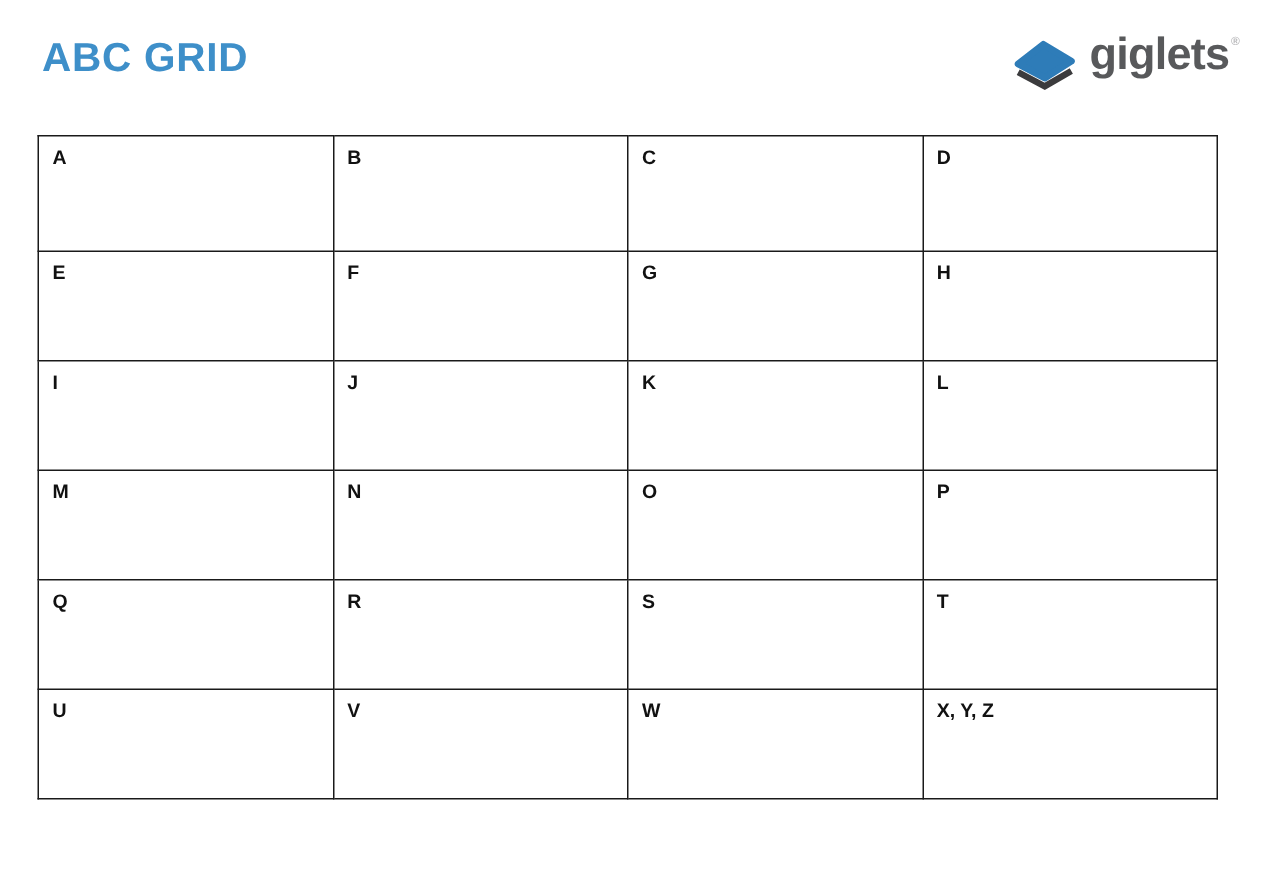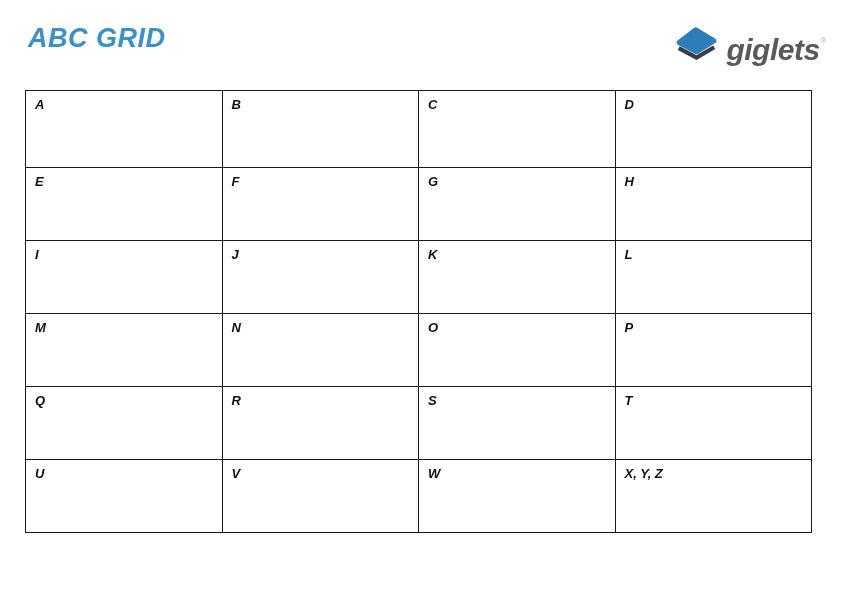--- a/index.html
+++ b/index.html
@@ -7,38 +7,37 @@
     padding: 0;
     background: #ffffff;
   }
   .page {
     position: relative;
     width: 841px;
     height: 595px;
     background: #ffffff;
     font-family: "Liberation Sans", sans-serif;
     overflow: hidden;
-    font-style: italic;
   }
   .page-title {
     position: absolute;
     left: 28px;
     top: 25px;
     font-size: 27px;
     font-weight: bold;
     letter-spacing: 0.5px;
     color: #3E8FC9;
     line-height: 1;
   }
   .logo {
     position: absolute;
     top: 22px;
     right: 16px;
     display: flex;
-    align-items: flex-end;
+    align-items: flex-start;
   }
   .logo-icon {
     width: 45px;
     height: 41px;
     margin-right: 7px;
     margin-top: 2px;
   }
   .logo-text {
     font-size: 30px;
     font-weight: bold;

